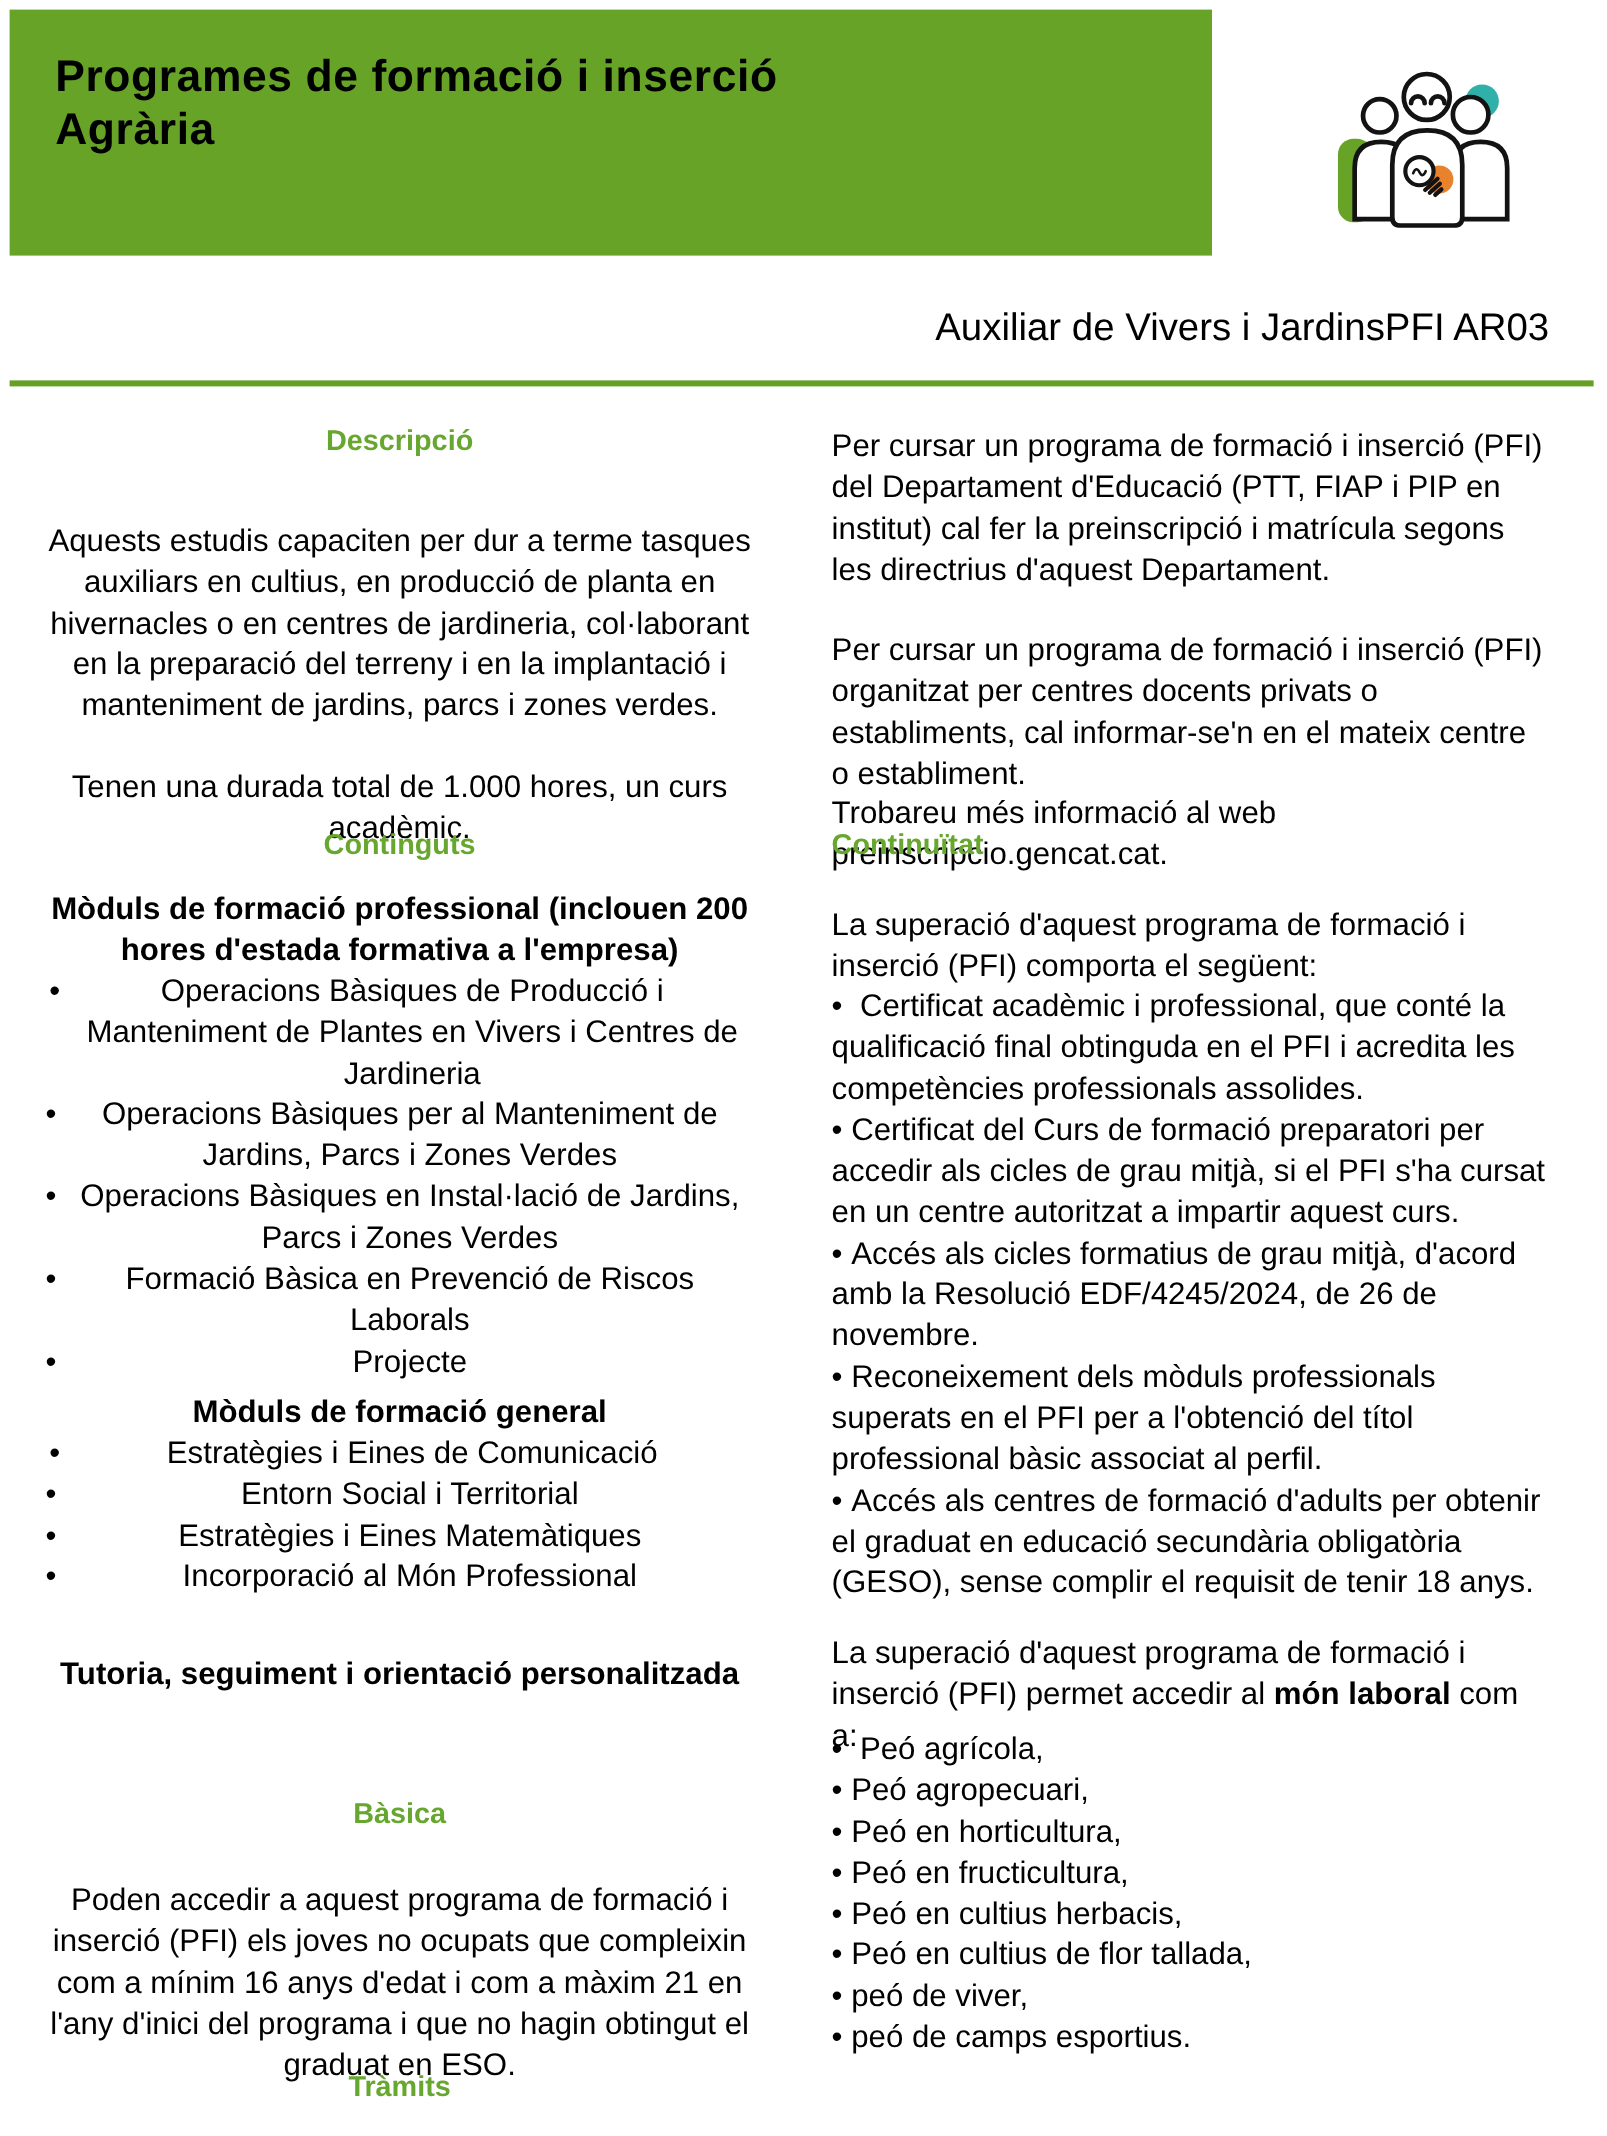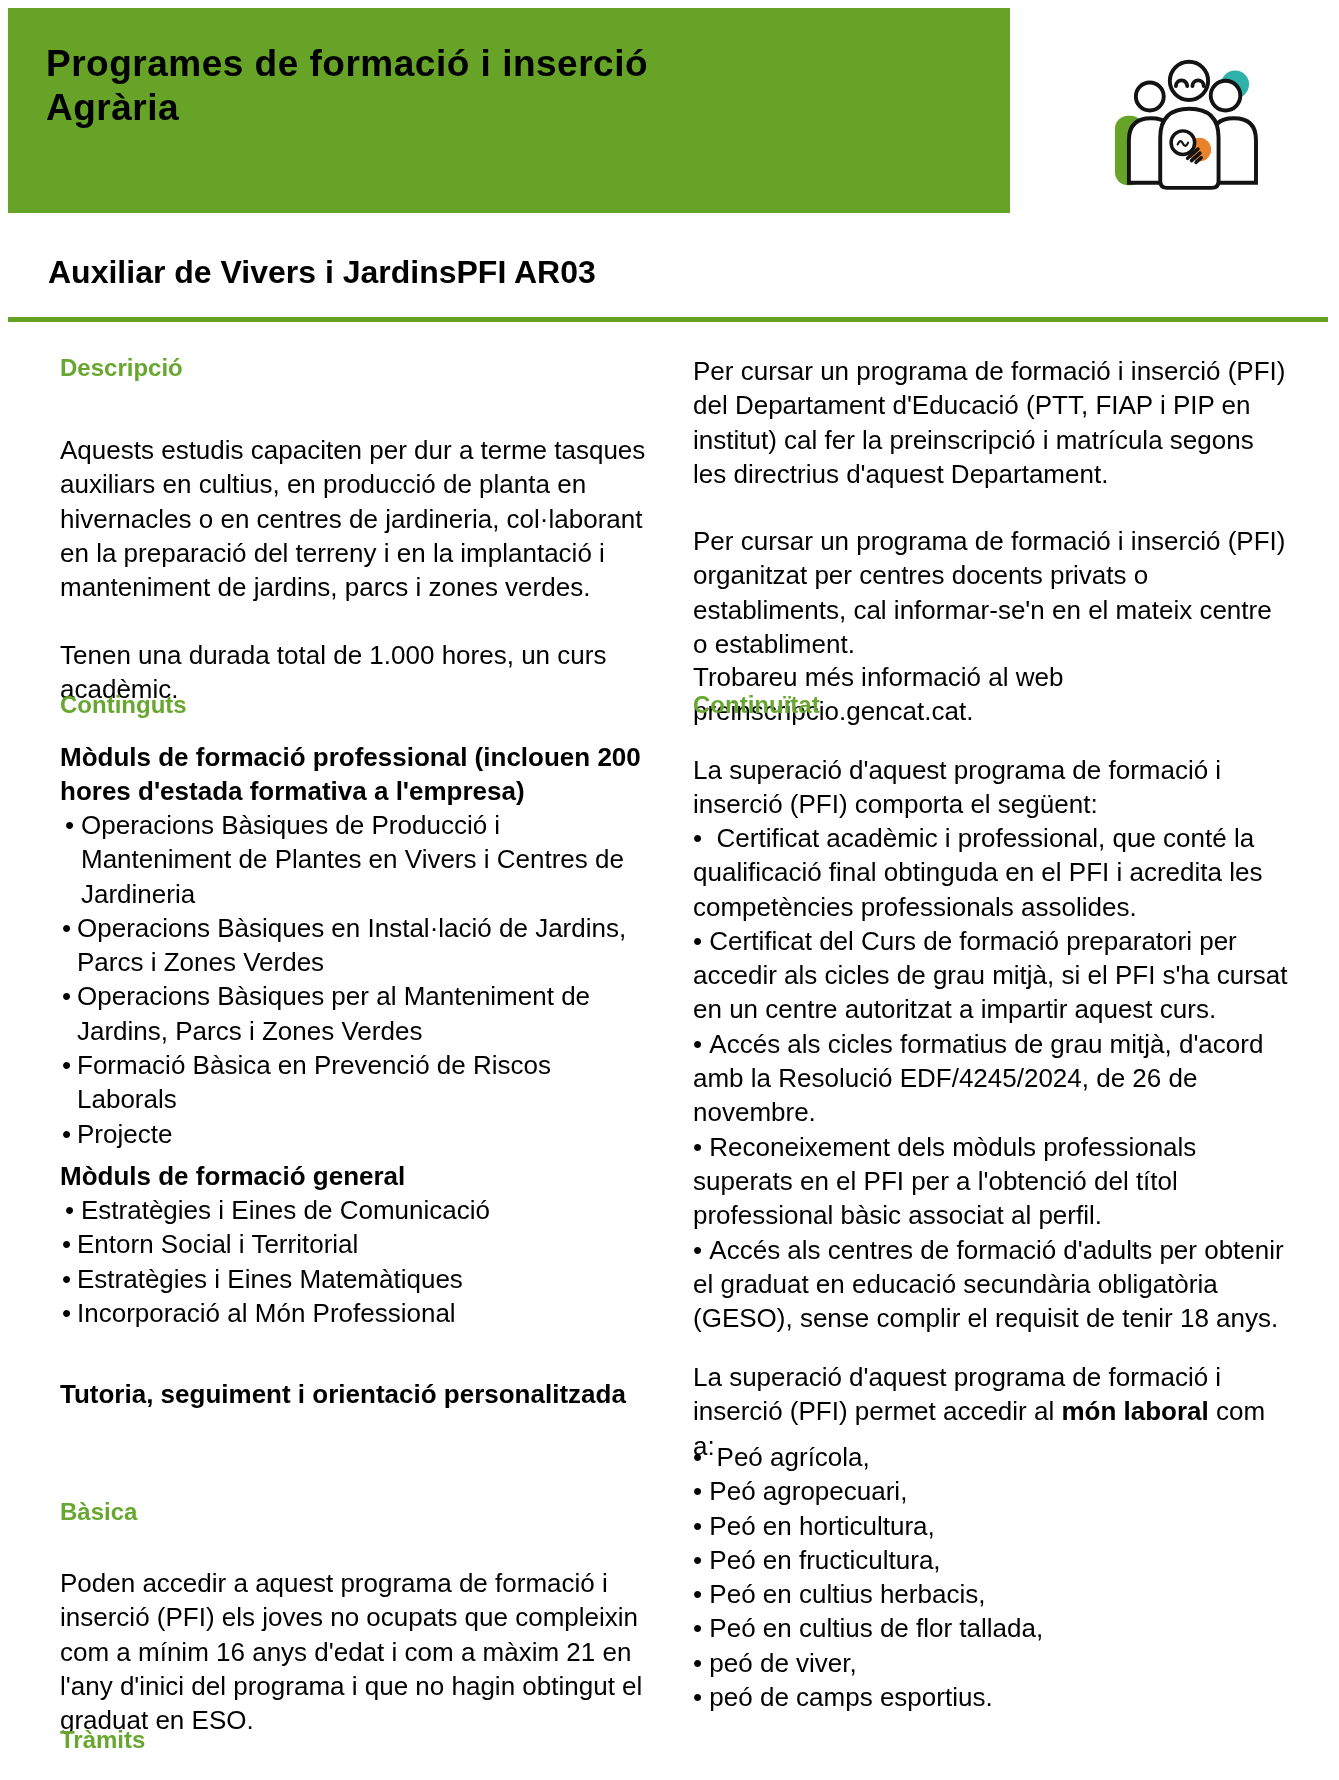--- a/index.html
+++ b/index.html
@@ -15,27 +15,27 @@
   .banner {
     left:8px; top:8px; width:1002px; height:205px;
     background:#67A326; color:#000000;
     box-sizing:border-box; padding:34px 20px 0 38px;
     font-weight:bold; font-size:37px; line-height:44px; letter-spacing:0.5px;
   }
   .logo-svg { left:1086px; top:46px; }
 
   .titlerow {
     left:48px; top:252px; width:1243px;
-    display:flex; justify-content:flex-start; align-items:flex-start;
-    font-size:32px; font-weight:bold; line-height:40px;
+    display:flex; justify-content:flex-end; align-items:flex-start;
+    font-size:32px; font-weight:normal; line-height:40px;
   }
   .rule { left:8px; top:317px; width:1320px; height:5px; background:#63A024; }
 
   
-  .left  { left:60px;  width:594px; }
+  .left  { left:36px;  width:594px;text-align:center; }
   .right { left:693px; width:598px; }
 
   .body-text { font-size:26px; line-height:34.3px; margin:0; }
   .bold { font-weight:bold; }
   h2.green {
     margin:0; font-size:24px; font-weight:bold; line-height:34px;
     color:#68A72F;
   }
 
   ul { margin:0; padding:0; list-style:none; }
@@ -101,22 +101,22 @@
 <div class="abs rule"></div>
 
 <h2 class="abs left green" style="top:351px">Descripció</h2>
 <p class="abs left body-text" style="top:433px">Aquests estudis capaciten per dur a terme tasques auxiliars en cultius, en producció de planta en hivernacles o en centres de jardineria, col·laborant en la preparació del terreny i en la implantació i manteniment de jardins, parcs i zones verdes.</p>
 <p class="abs left body-text" style="top:638px">Tenen una durada total de 1.000 hores, un curs acadèmic.</p>
 
 <h2 class="abs left green" style="top:688px">Continguts</h2>
 <p class="abs left body-text bold" style="top:740px">Mòduls de formació professional (inclouen 200 hores d'estada formativa a l'empresa)</p>
 <ul class="abs left body-text hang" style="top:808px">
   <li>Operacions Bàsiques de Producció i Manteniment de Plantes en Vivers i Centres de Jardineria</li>
+  <li>Operacions Bàsiques per al Manteniment de Jardins, Parcs i Zones Verdes</li>
   <li>Operacions Bàsiques en Instal·lació de Jardins, Parcs i Zones Verdes</li>
-  <li>Operacions Bàsiques per al Manteniment de Jardins, Parcs i Zones Verdes</li>
   <li>Formació Bàsica en Prevenció de Riscos Laborals</li>
   <li>Projecte</li>
 </ul>
 
 <p class="abs left body-text bold" style="top:1159px">Mòduls de formació general</p>
 <ul class="abs left body-text hang" style="top:1193px">
   <li>Estratègies i Eines de Comunicació</li>
   <li>Entorn Social i Territorial</li>
   <li>Estratègies i Eines Matemàtiques</li>
   <li>Incorporació al Món Professional</li>

